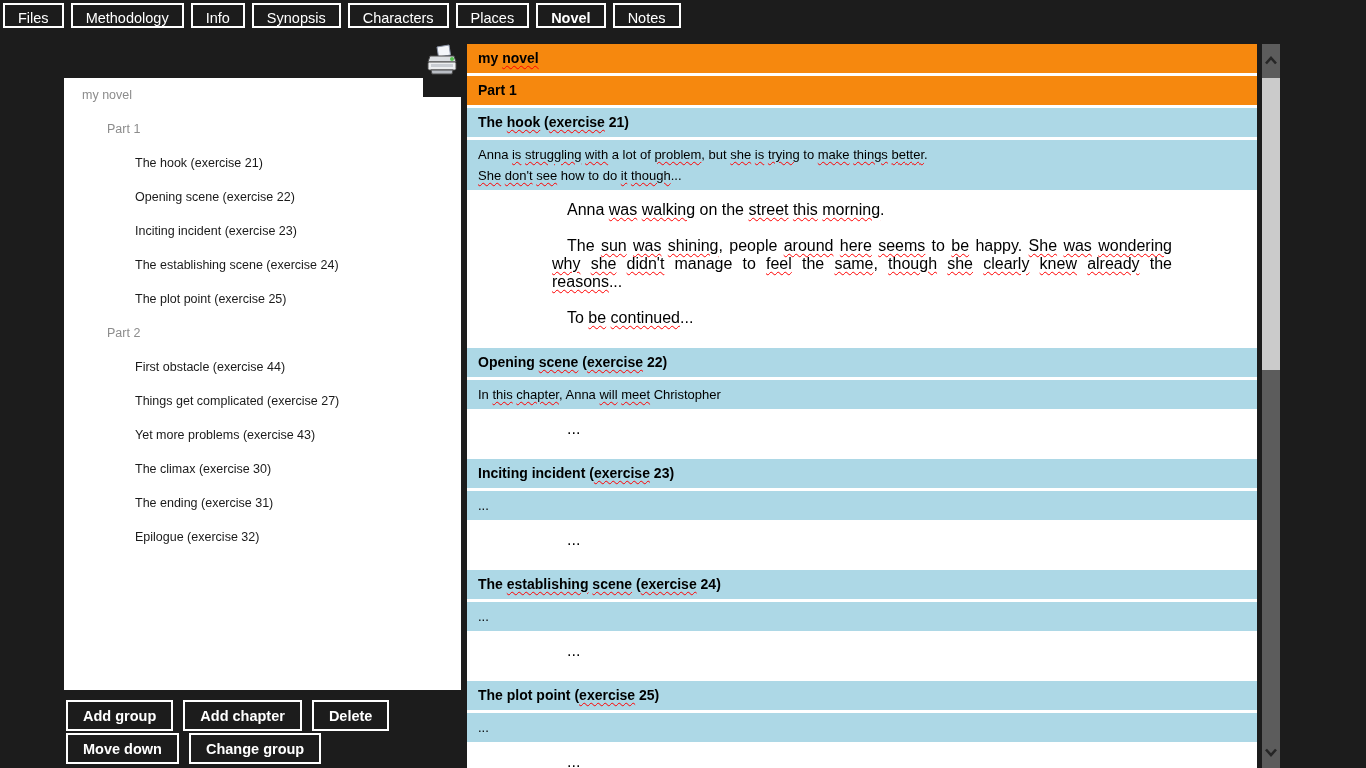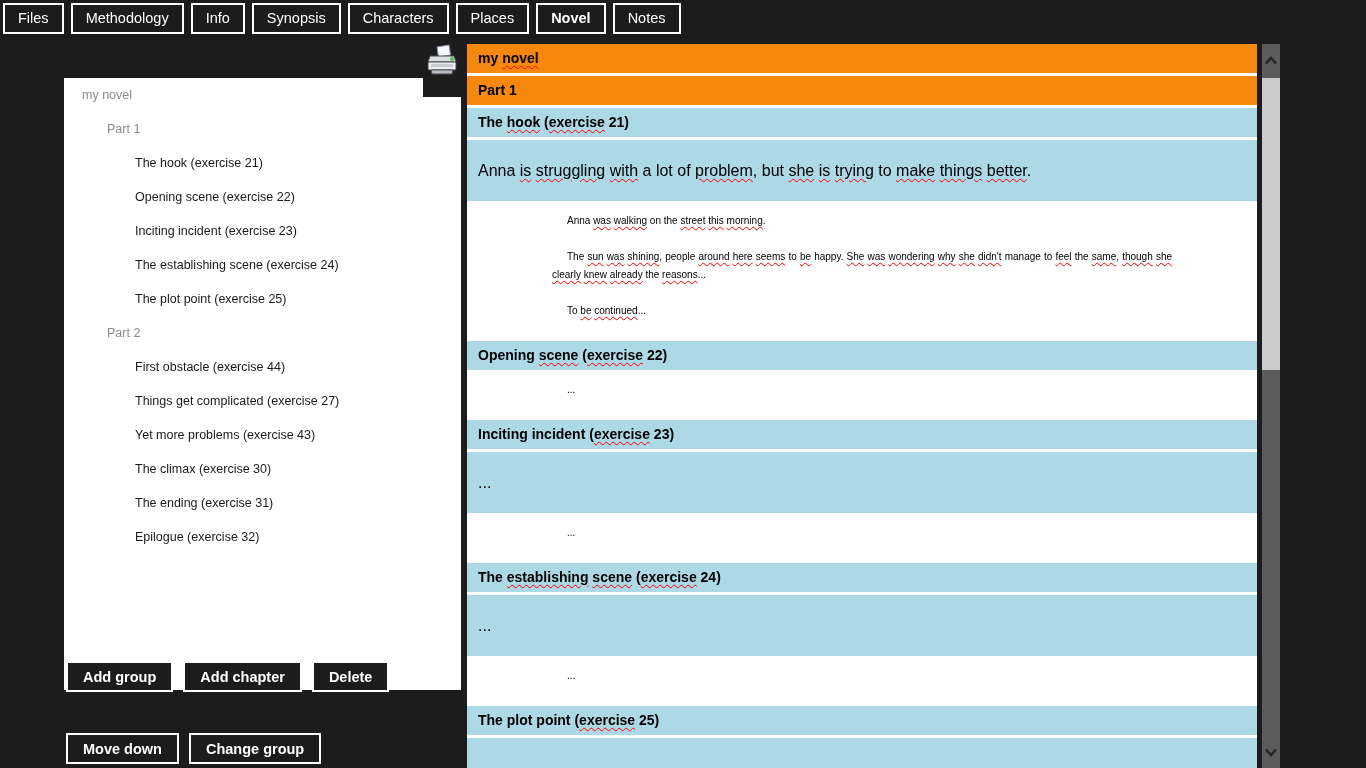--- a/index.html
+++ b/index.html
@@ -12,21 +12,21 @@
   html,body{width:1366px;height:768px;overflow:hidden;}
   body{
     background:var(--bg);
     font-family:"Liberation Sans","DejaVu Sans",sans-serif;
     position:relative;
     color:#000;
   }
   
   #navbar{position:absolute;left:3px;top:3px;display:flex;gap:7px;}
   .nav-btn{
-    height:31px;padding:0 13px;background:transparent;
+    height:25px;padding:0 13px;background:transparent;
     border:2px solid #fff;color:#fff;font-size:14.5px;
     font-family:inherit;line-height:27px;white-space:nowrap;cursor:pointer;
   }
   .nav-btn.active{font-weight:bold;}
   
   #print-tile{
     position:absolute;left:423px;top:42px;width:38px;height:55px;
     background:var(--bg);z-index:5;cursor:pointer;
   }
   #print-tile svg{display:block;margin:2px auto 0;}
@@ -38,21 +38,21 @@
   .tree-item{
     height:34px;line-height:34px;font-size:12.5px;color:#1a1a1a;
     white-space:nowrap;cursor:pointer;
   }
   .tree-item.lvl0{padding-left:18px;}
   .tree-item.lvl1{padding-left:43px;}
   .tree-item.lvl2{padding-left:71px;}
   .tree-item.muted{color:#8c8c8c;}
   
   .actions{position:absolute;display:flex;gap:10px;}
-  #actions-row1{left:66px;top:661px;}
+  #actions-row1{left:66px;top:700px;}
   #actions-row2{left:66px;top:733px;}
   .action-btn{
     height:31px;padding:0 15px;background:var(--bg);
     border:2px solid #fff;color:#fff;font-size:14.5px;font-weight:bold;
     font-family:inherit;white-space:nowrap;cursor:pointer;
   }
   
   #doc-panel{
     position:absolute;left:467px;top:44px;width:790px;height:724px;
     background:#fff;overflow:hidden;
@@ -60,24 +60,24 @@
   .row{margin-bottom:3px;}
   .row.group{
     background:var(--orange);height:29px;line-height:29px;
     padding:0 11px;font-size:14px;font-weight:bold;
   }
   .row.title{
     background:var(--blue);height:29px;line-height:29px;
     padding:0 11px;font-size:14px;font-weight:bold;
   }
   .row.synopsis{
-    background:var(--blue);padding:20px 11px;font-size:16px;line-height:21px;
+    background:var(--blue);padding:4px 11px;font-size:13px;line-height:21px;
   }
   .row.body{
-    background:#fff;padding:8px 85px 18px;font-size:10px;line-height:18px;
+    background:#fff;padding:8px 85px 18px;font-size:16px;line-height:18px;
   }
   .row.body .para{text-indent:15px;text-align:justify;margin:0 0 18px;}
   .row.body .para:last-child{margin-bottom:0;}
   .sq{
     text-decoration:underline wavy var(--squiggle);
     text-decoration-thickness:1px;
     text-underline-offset:2px;
   }
   
   #scrollbar{
@@ -147,27 +147,31 @@
     <button class="action-btn">Change group</button>
   </div>
 
 <div id="doc-panel">
   <div id="doc-rows">
       <div class="row group"><span>my </span><span class="sq">novel</span></div>
       <div class="row group"><span>Part 1</span></div>
       <div class="row title"><span>The </span><span class="sq">hook</span><span> (</span><span class="sq">exercise</span><span> 21)</span></div>
       <div class="row synopsis">
         <div class="syn-line"><span>Anna </span><span class="sq">is</span><span> </span><span class="sq">struggling</span><span> </span><span class="sq">with</span><span> a lot of </span><span class="sq">problem</span><span>, but </span><span class="sq">she</span><span> </span><span class="sq">is</span><span> </span><span class="sq">trying</span><span> to </span><span class="sq">make</span><span> </span><span class="sq">things</span><span> </span><span class="sq">better</span><span>.</span></div>
+        <div class="syn-line"><span class="sq">She</span><span> </span><span class="sq">don't</span><span> </span><span class="sq">see</span><span> how to do </span><span class="sq">it</span><span> </span><span class="sq">though</span><span>...</span></div>
       </div>
       <div class="row body">
         <div class="para"><span>Anna </span><span class="sq">was</span><span> </span><span class="sq">walking</span><span> on the </span><span class="sq">street</span><span> </span><span class="sq">this</span><span> </span><span class="sq">morning</span><span>.</span></div>
         <div class="para"><span>The </span><span class="sq">sun</span><span> </span><span class="sq">was</span><span> </span><span class="sq">shining</span><span>, people </span><span class="sq">around</span><span> </span><span class="sq">here</span><span> </span><span class="sq">seems</span><span> to </span><span class="sq">be</span><span> happy. </span><span class="sq">She</span><span> </span><span class="sq">was</span><span> </span><span class="sq">wondering</span><span> </span><span class="sq">why</span><span> </span><span class="sq">she</span><span> </span><span class="sq">didn't</span><span> manage to </span><span class="sq">feel</span><span> the </span><span class="sq">same</span><span>, </span><span class="sq">though</span><span> </span><span class="sq">she</span><span> </span><span class="sq">clearly</span><span> </span><span class="sq">knew</span><span> </span><span class="sq">already</span><span> the </span><span class="sq">reasons</span><span>...</span></div>
         <div class="para"><span>To </span><span class="sq">be</span><span> </span><span class="sq">continued</span><span>...</span></div>
       </div>
       <div class="row title"><span>Opening </span><span class="sq">scene</span><span> (</span><span class="sq">exercise</span><span> 22)</span></div>
+      <div class="row synopsis">
+        <div class="syn-line"><span>In </span><span class="sq">this</span><span> </span><span class="sq">chapter</span><span>, Anna </span><span class="sq">will</span><span> </span><span class="sq">meet</span><span> Christopher</span></div>
+      </div>
       <div class="row body">
         <div class="para"><span>...</span></div>
       </div>
       <div class="row title"><span>Inciting incident (</span><span class="sq">exercise</span><span> 23)</span></div>
       <div class="row synopsis">
         <div class="syn-line"><span>...</span></div>
       </div>
       <div class="row body">
         <div class="para"><span>...</span></div>
       </div>

